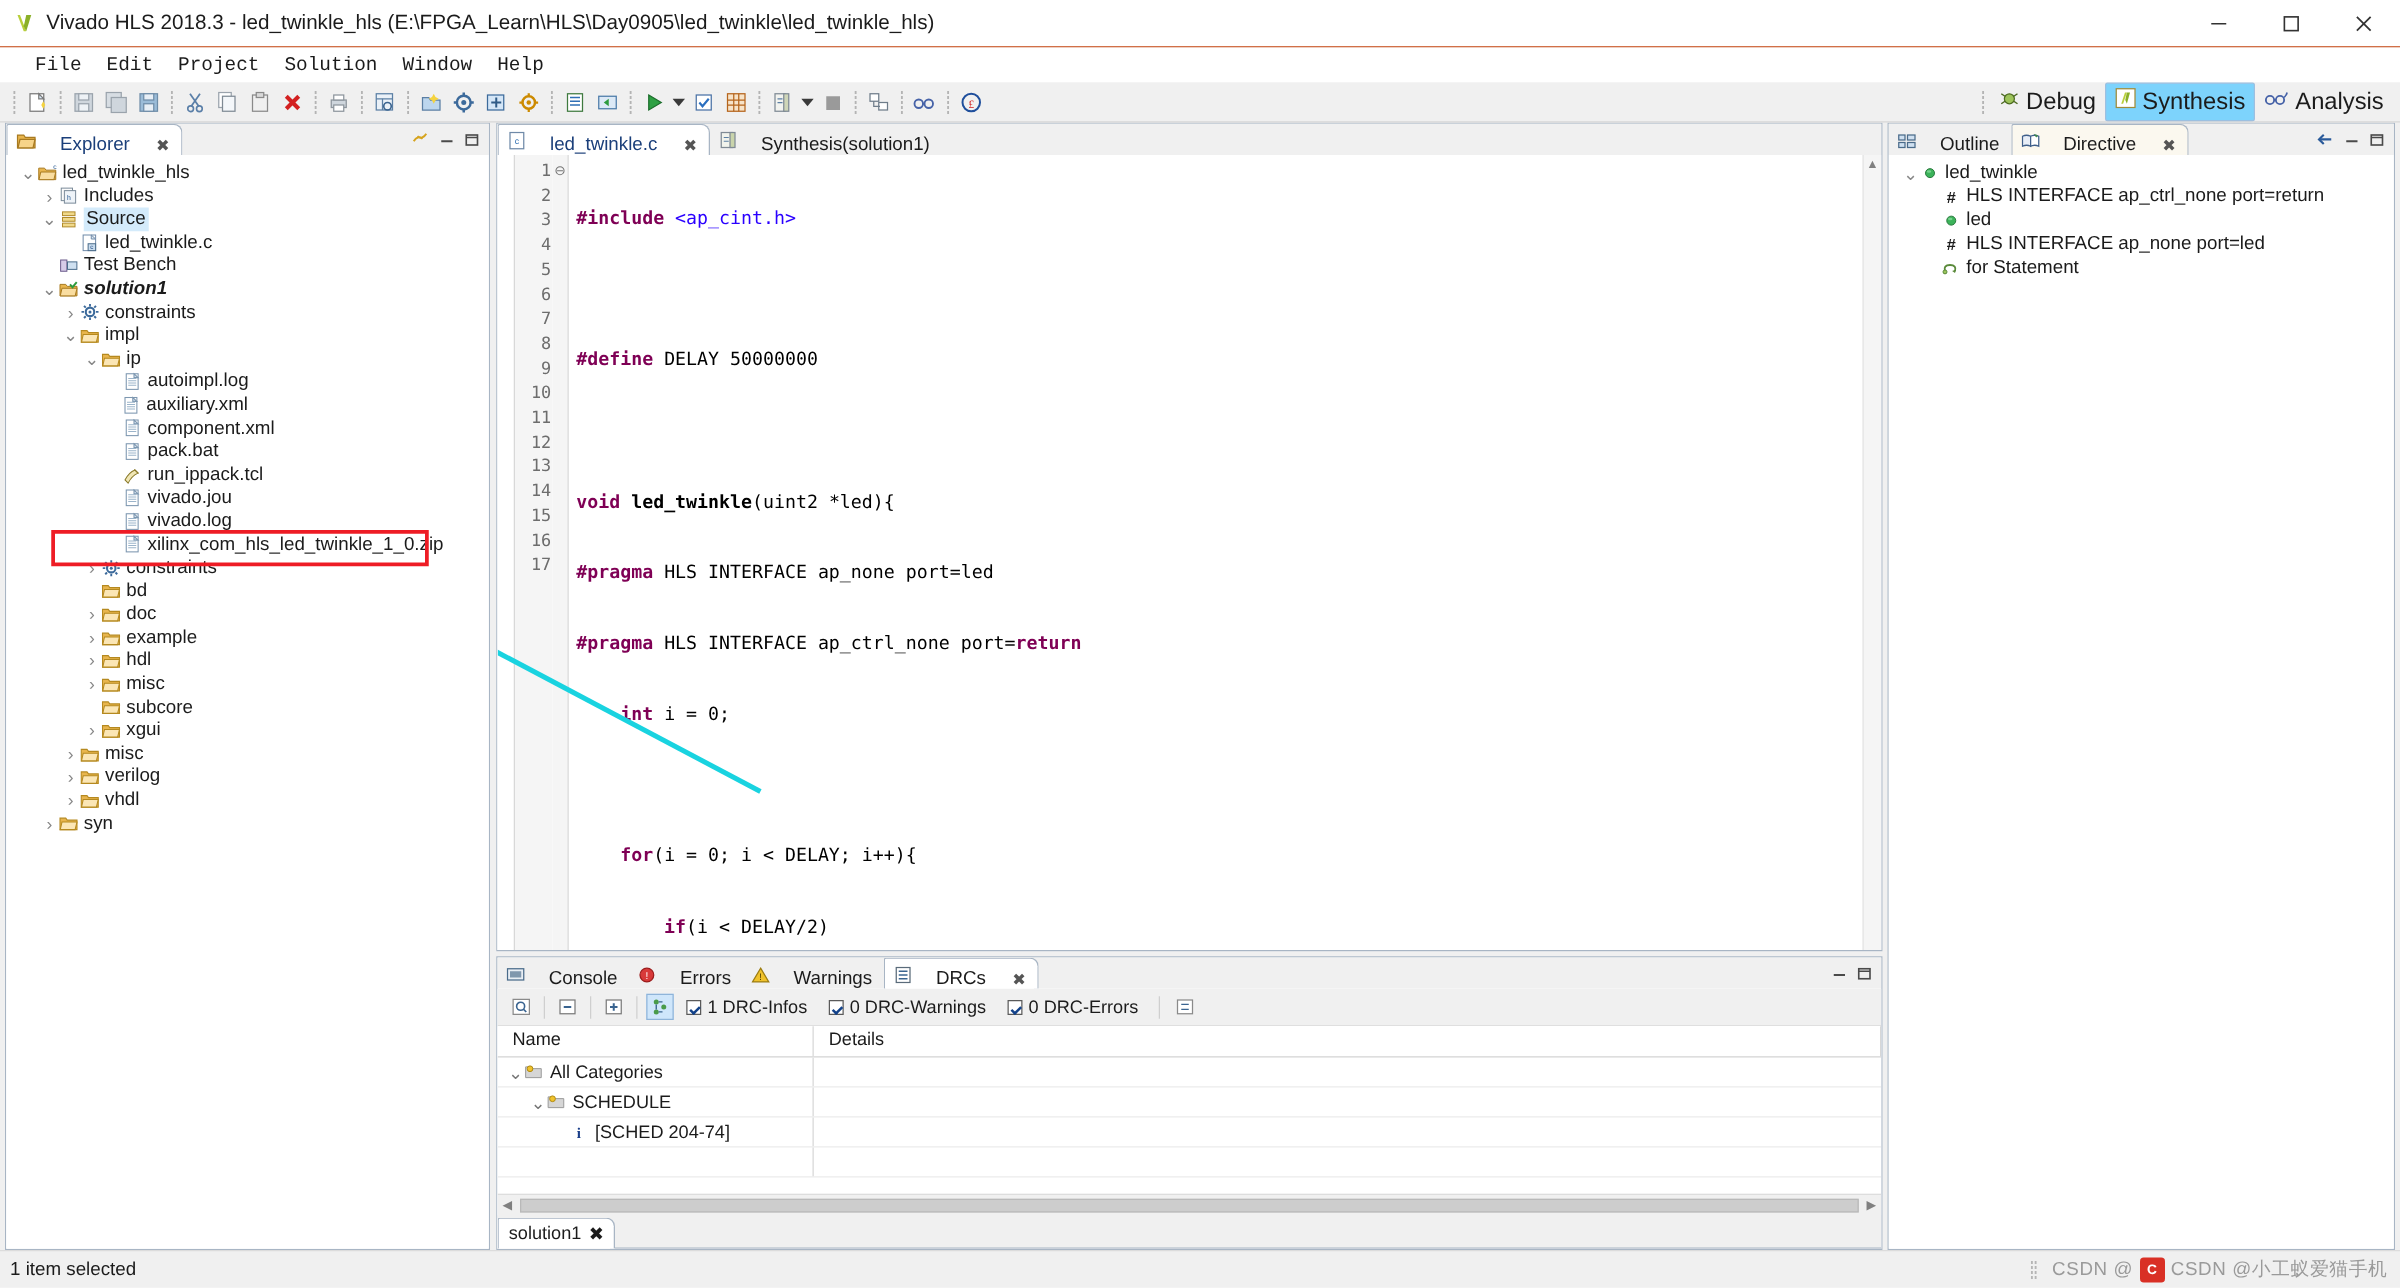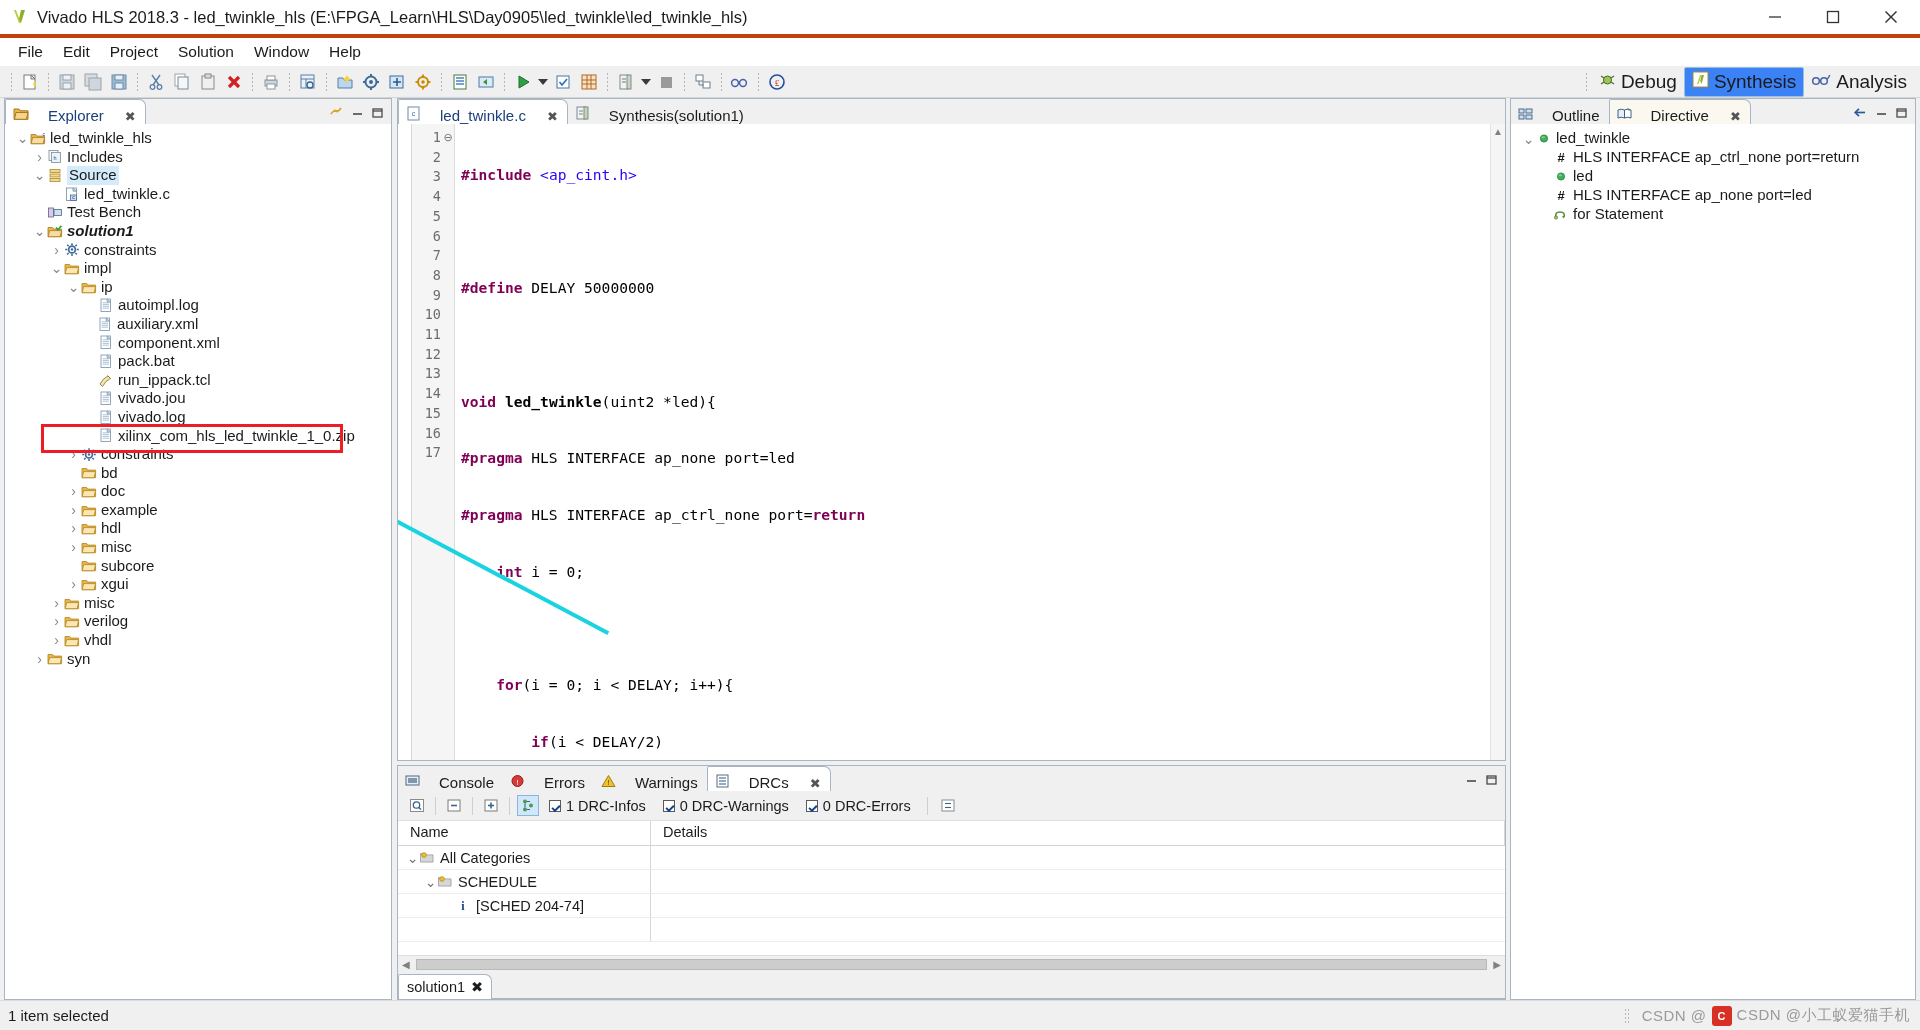--- a/index.html
+++ b/index.html
@@ -11,47 +11,47 @@
     background:#f0f0f0;
     color:#1b1b1b;
     overflow:hidden;
     -webkit-font-smoothing:antialiased;
   }
   .win { width:1920px; height:1030px; display:flex; flex-direction:column; background:#f0f0f0; }
 
   
   .titlebar {
     height:38px; min-height:38px; background:#ffffff; display:flex; align-items:center;
-    padding-left:10px; border-bottom:4px solid #c2410c;
+    padding-left:10px; border-bottom:1px solid #c2410c;
   }
   .title-icon { width:20px; height:20px; margin-right:7px; flex:0 0 auto; }
   .title-text { font-size:16.5px; color:#1b1b1b; white-space:nowrap; }
   .win-btns { margin-left:auto; display:flex; height:38px; }
   .win-btn { width:58px; height:38px; display:flex; align-items:center; justify-content:center; }
   .win-btn svg { display:block; }
 
   
-  .menubar { height:28px; min-height:28px; display:flex; align-items:center; background:#ffffff; padding-left:8px; }
+  .menubar { height:28px; min-height:28px; display:flex; align-items:center; background:#ffffff; padding-left:18px;font-family:Liberation Mono, monospace; }
   .menu-item { padding:3px 10px; font-size:15.5px; color:#1b1b1b; cursor:default; }
 
   
   .toolbar {
     height:32px; min-height:32px; background:#f0f0f0; display:flex; align-items:center;
     padding:0 6px; border-bottom:1px solid #d6d6d6; position:relative;
   }
   .tb-grip { width:3px; height:20px; margin:0 4px;
      background-image:radial-gradient(#b4b4b4 40%, transparent 41%);
      background-size:3px 4px; }
   .tb-btn { width:24px; height:24px; display:flex; align-items:center; justify-content:center; margin:0 1px; border-radius:2px;}
   .tb-arrow { width:14px; height:24px; display:flex; align-items:center; justify-content:center; }
   .perspbar { margin-left:auto; display:flex; align-items:center; }
   .persp {
     display:flex; align-items:center; gap:5px; padding:3px 7px; font-size:19px; border-radius:2px;
   }
-  .persp.active { background:#3b82f6; border:1px solid #9cbfe0; }
+  .persp.active { background:#7dd3fc; border:1px solid #9cbfe0; }
 
   
   .workspace { flex:1; display:flex; min-height:0; padding:0 4px 0 4px; background:#f0f0f0; }
   .left-col  { width:388px; min-width:388px; display:flex; flex-direction:column; }
   .mid-col   { flex:1; display:flex; flex-direction:column; min-width:0; margin-left:5px; }
   .right-col { width:406px; min-width:406px; display:flex; flex-direction:column; margin-left:4px; }
 
   
   .view { display:flex; flex-direction:column; min-height:0; background:#ffffff;
           border:1px solid #a8b5c4; }

